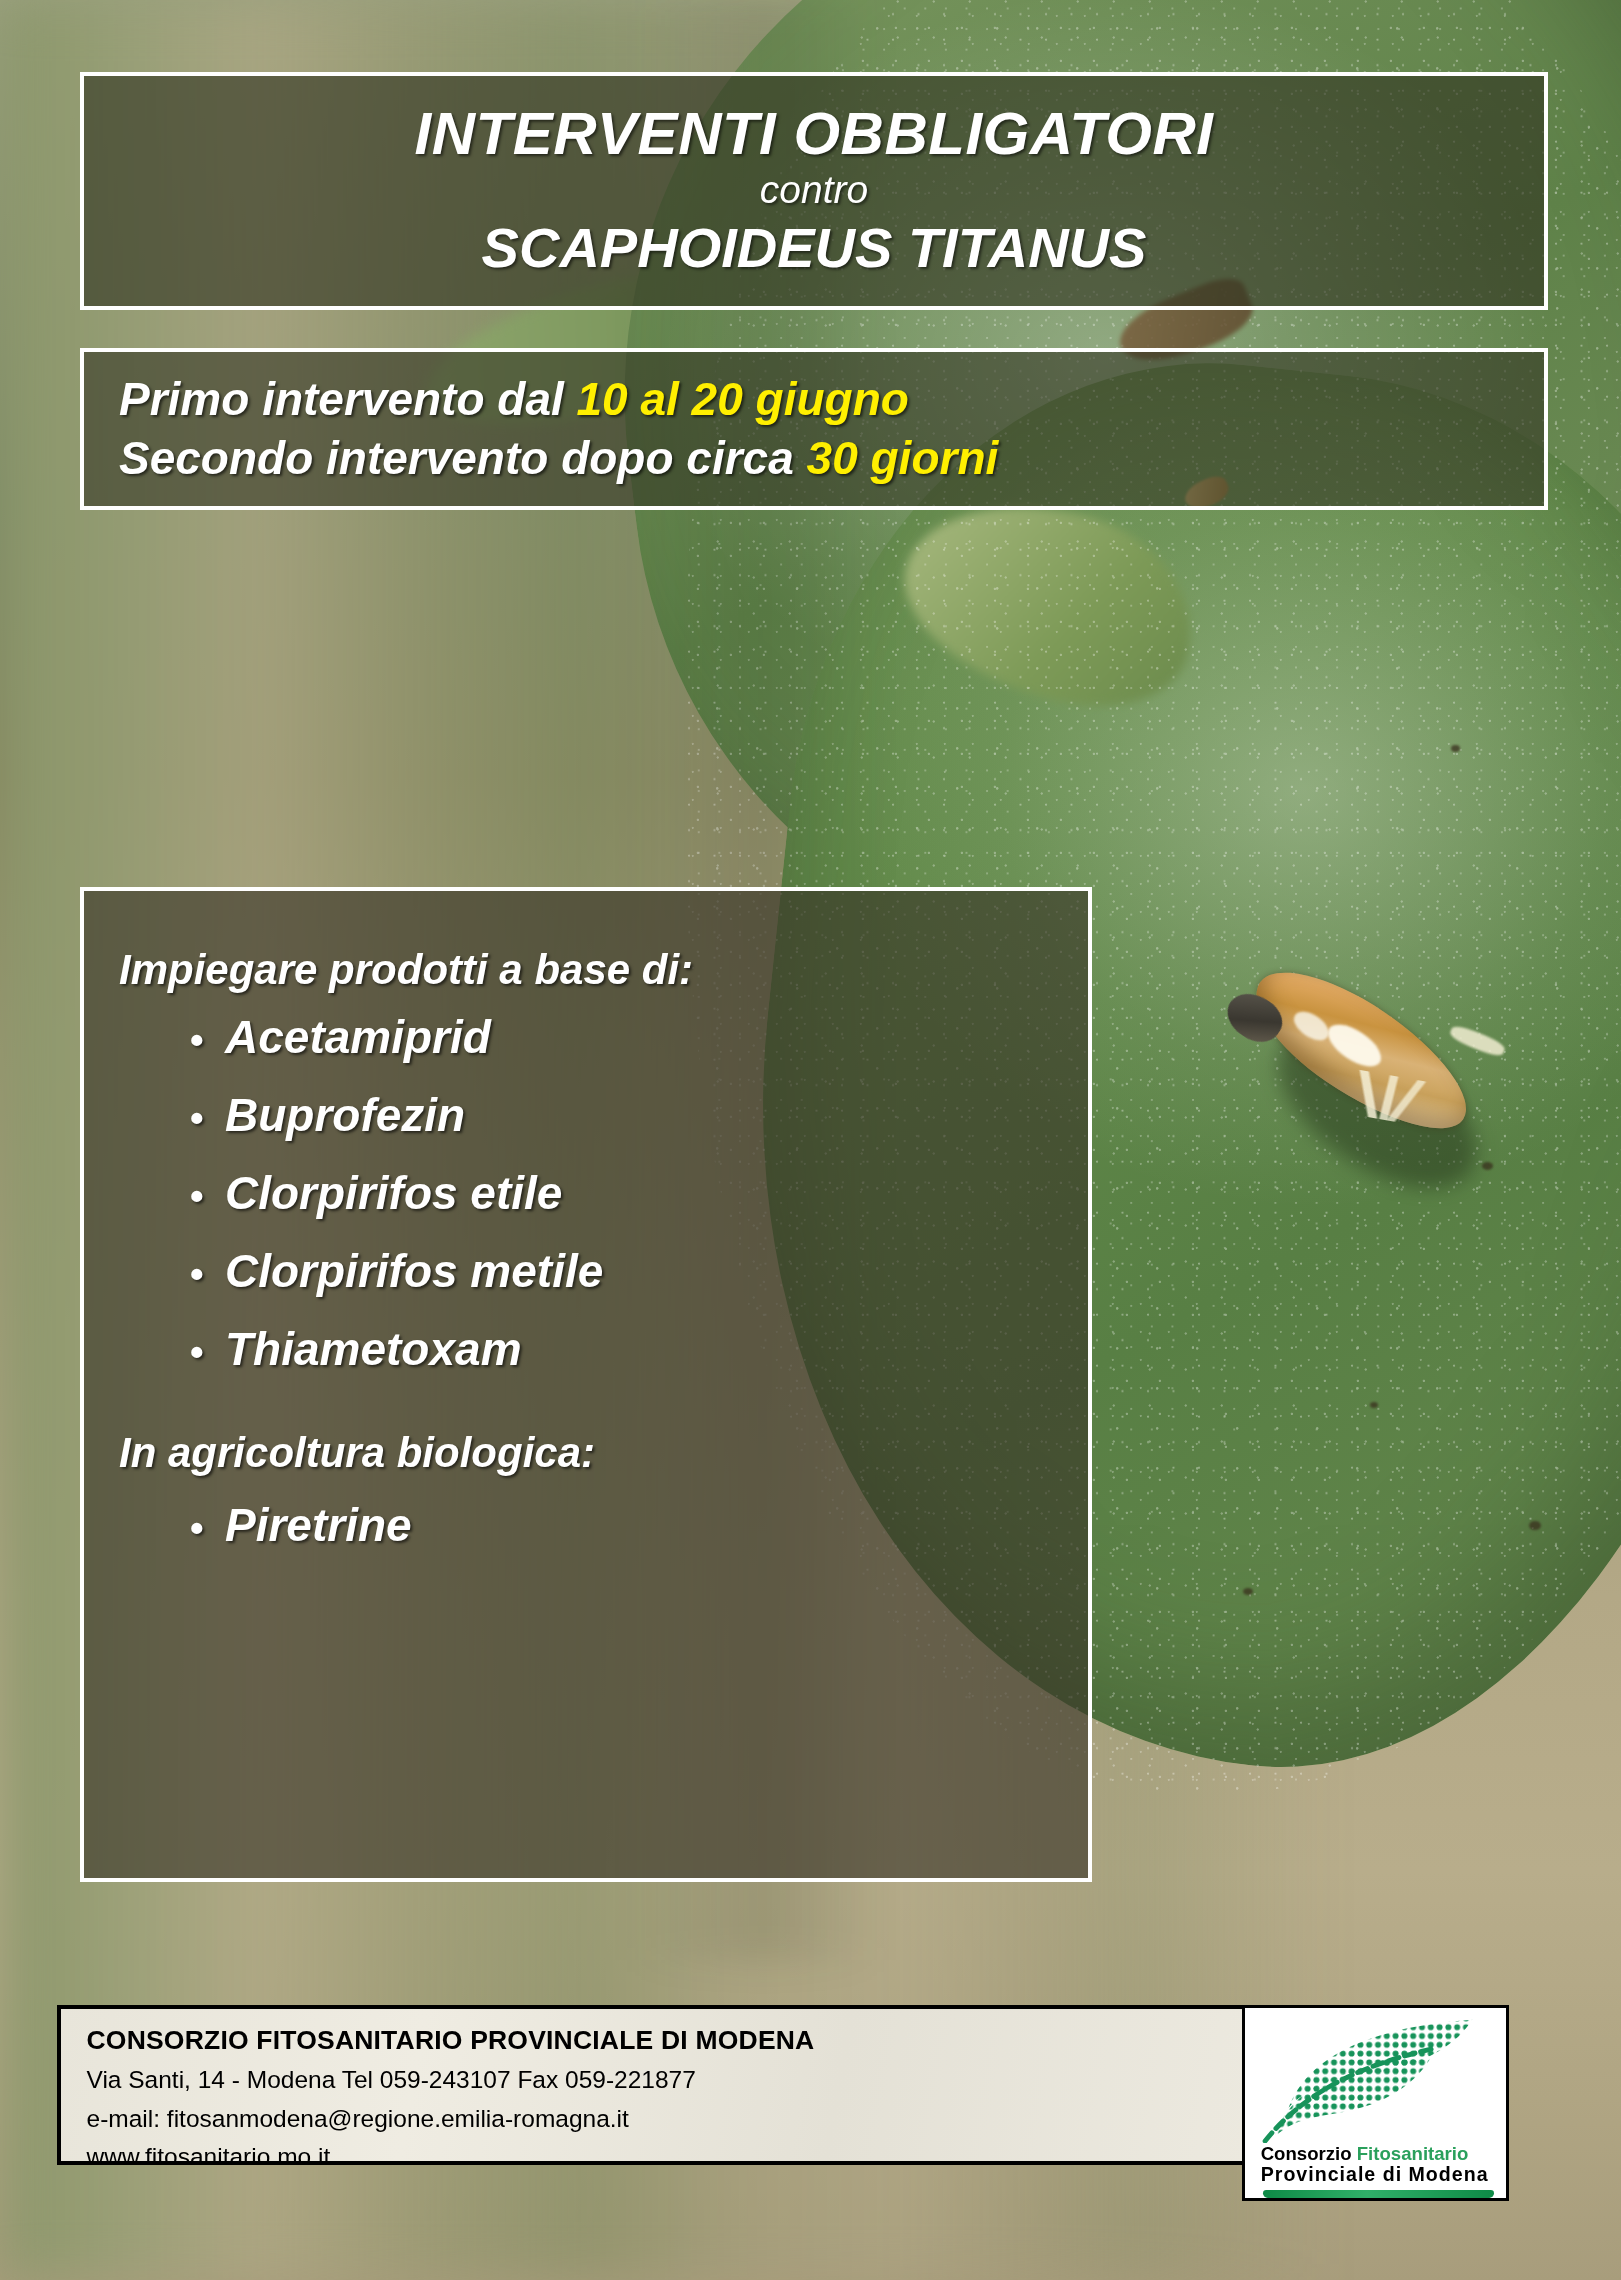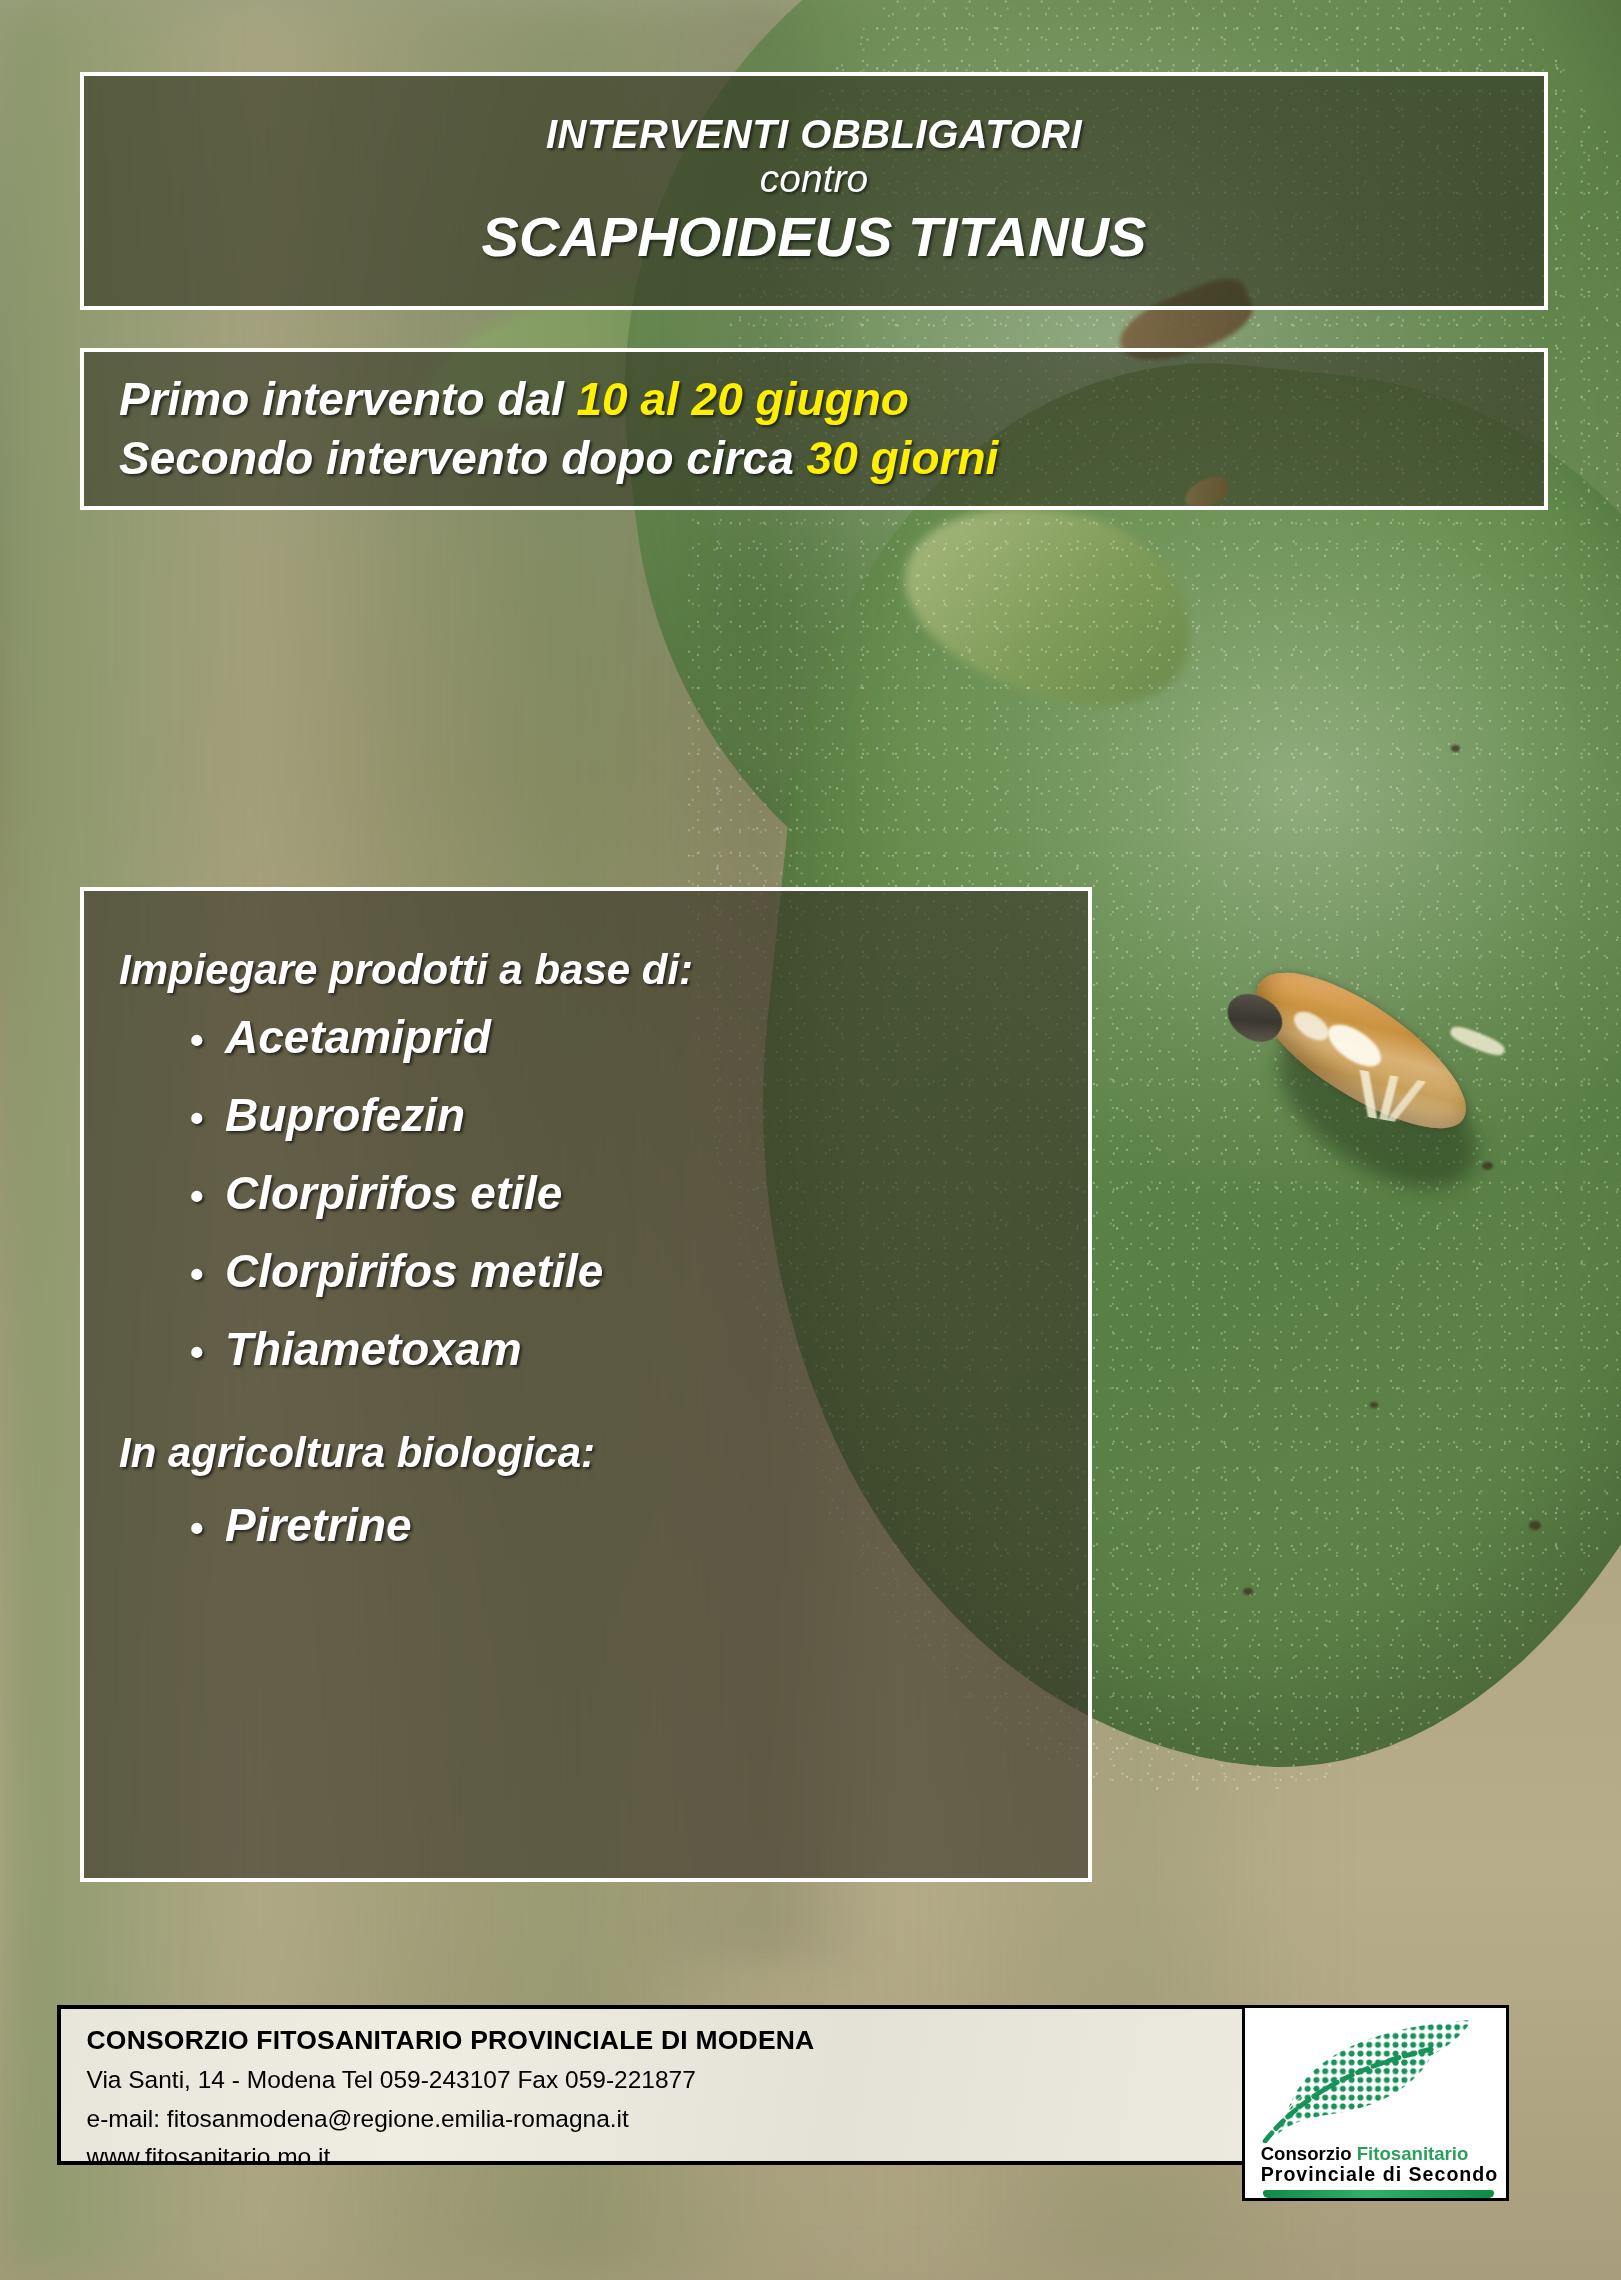--- a/index.html
+++ b/index.html
@@ -228,21 +228,21 @@
   
   .panel-title {
     left: 80px; top: 72px;
     width: 1468px; height: 238px;
     display: flex; flex-direction: column;
     align-items: center; justify-content: center;
     text-align: center;
     background: rgba(48,52,32,0.62);
   }
   .t-main {
-    font-size: 40px;
+    font-size: 60px;
     font-weight: bold;
     font-style: italic;
     color: #ffffff;
     letter-spacing: 0.5px;
     line-height: 1.06;
     text-shadow: 2px 2px 2.9px rgba(0,0,0,0.55);
     white-space: nowrap;
   }
   .t-contro {
     font-size: 39px;
@@ -483,19 +483,19 @@
       </defs>
 
       <path d="M30,96 C48,48 104,14 218,6 C196,40 150,58 104,62 C72,66 46,78 30,96 Z" fill="url(#dots)"></path>
 
       <path d="M16,126 C30,80 76,52 176,44 C156,78 118,96 76,102 C46,106 26,114 16,126 Z" fill="url(#dots)"></path>
 
       <path d="M6,130 C36,92 86,56 176,36" stroke="#17935a" stroke-width="5" fill="none" stroke-linecap="round" stroke-dasharray="11 6"></path>
     </svg>
     <div class="logo-text">
       <div class="logo-l1"><span class="c1">Consorzio </span><span class="c2">Fitosanitario</span></div>
-      <div class="logo-l2">Provinciale di Secondo</div>
+      <div class="logo-l2">Provinciale di Modena</div>
     </div>
     <div class="logo-bar"></div>
   </div>
 
 </div>
 
 
 </body></html>

